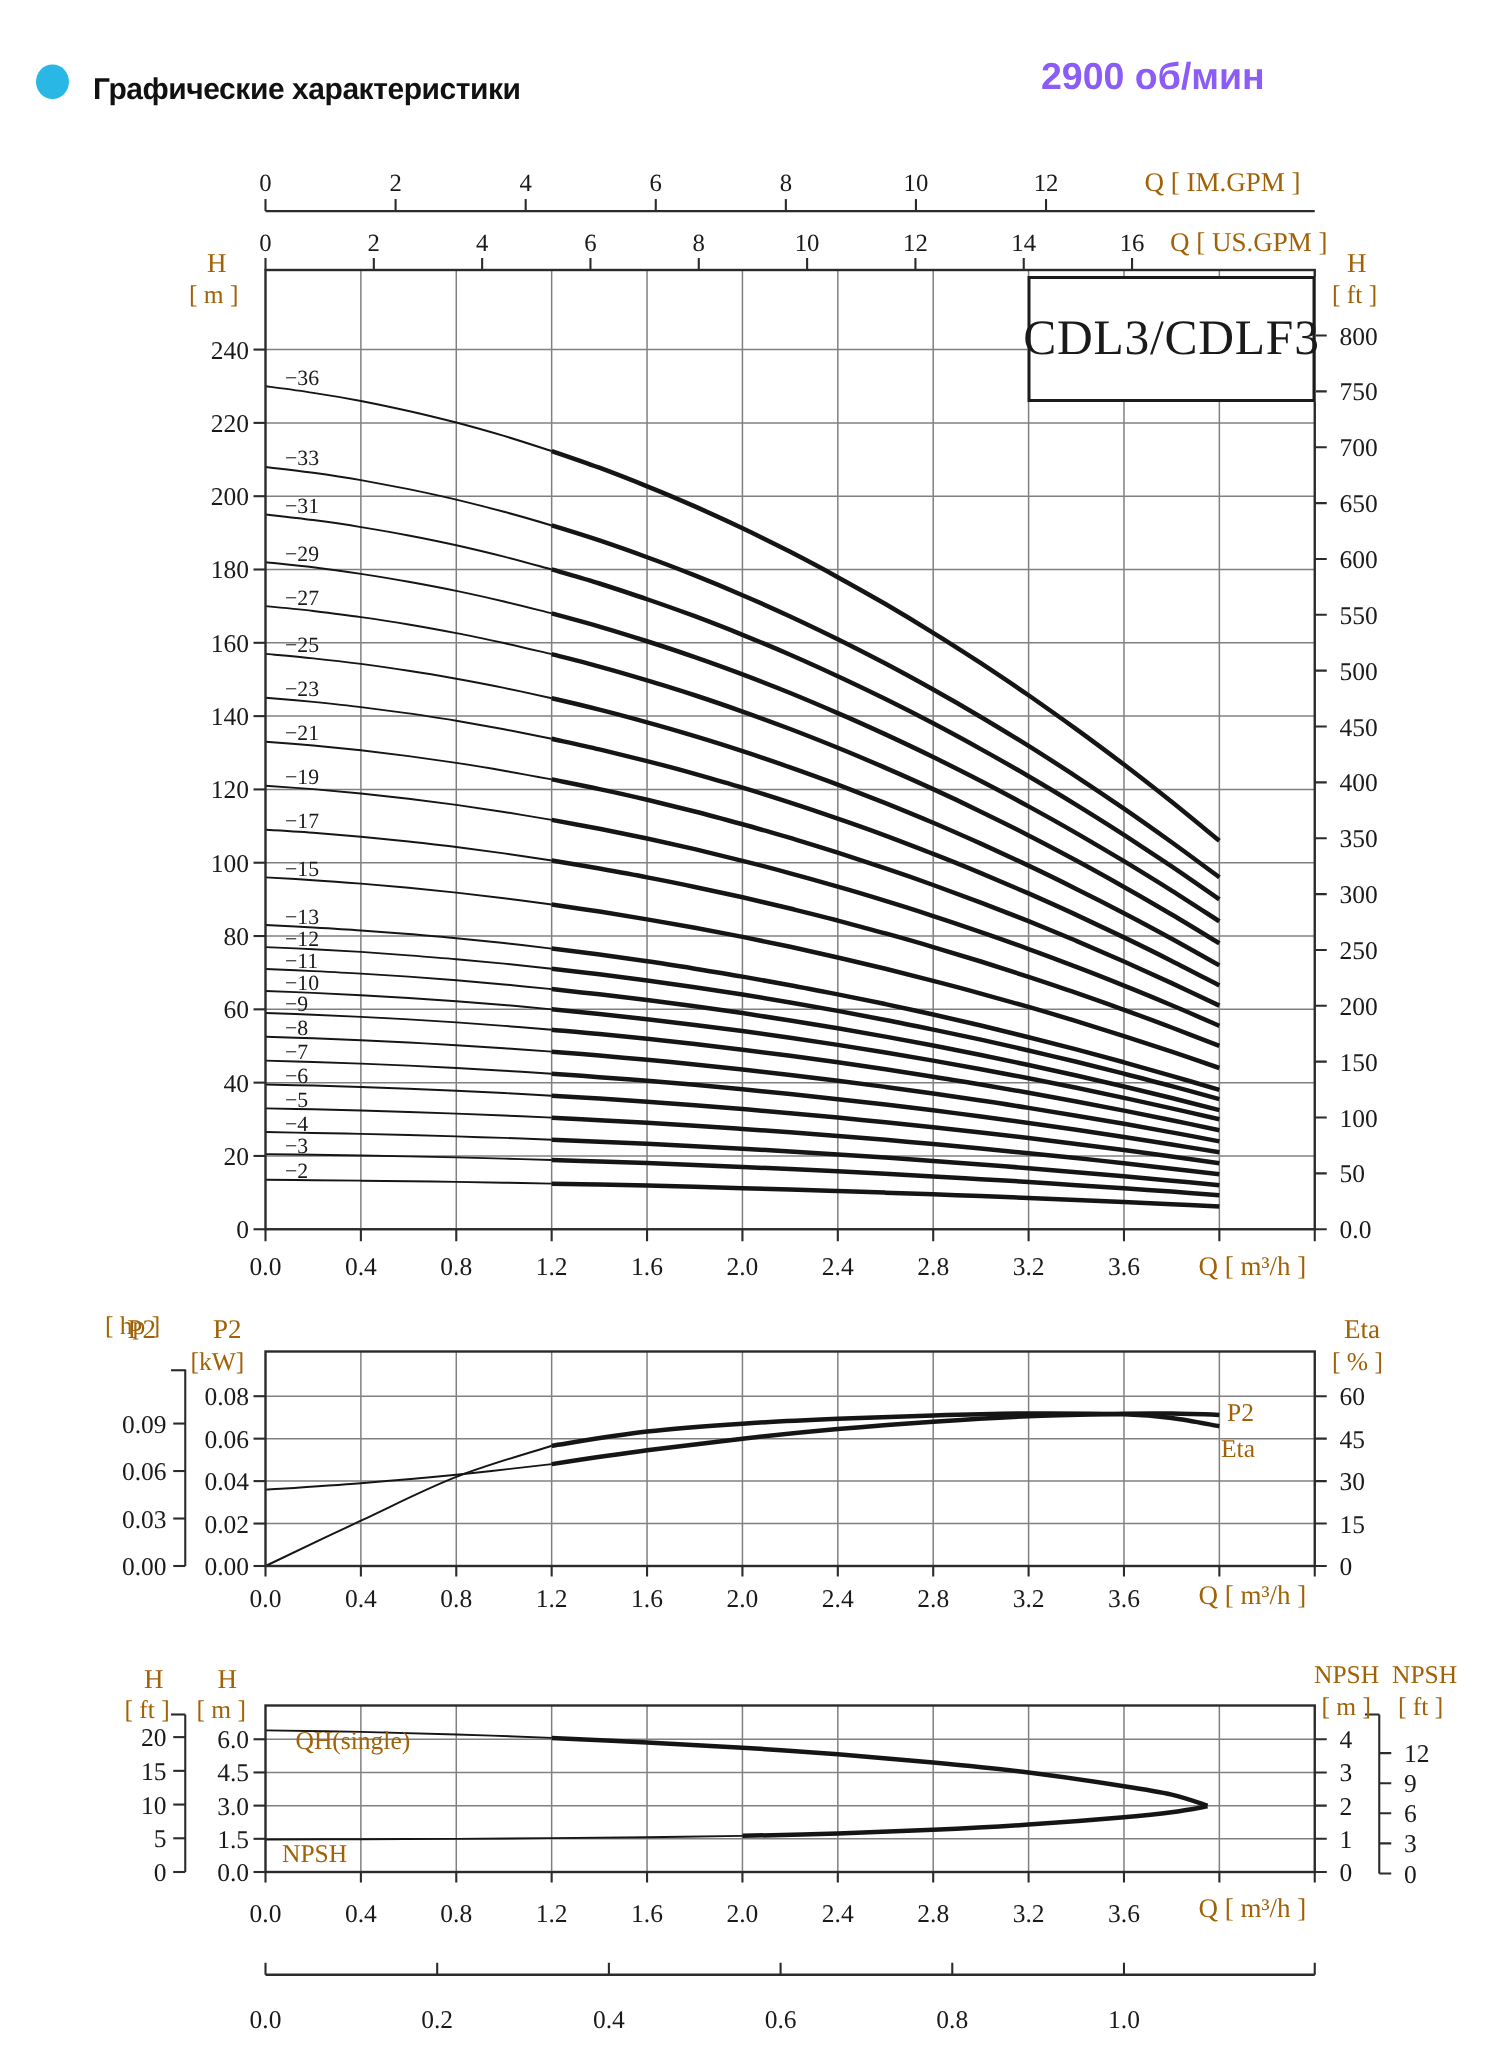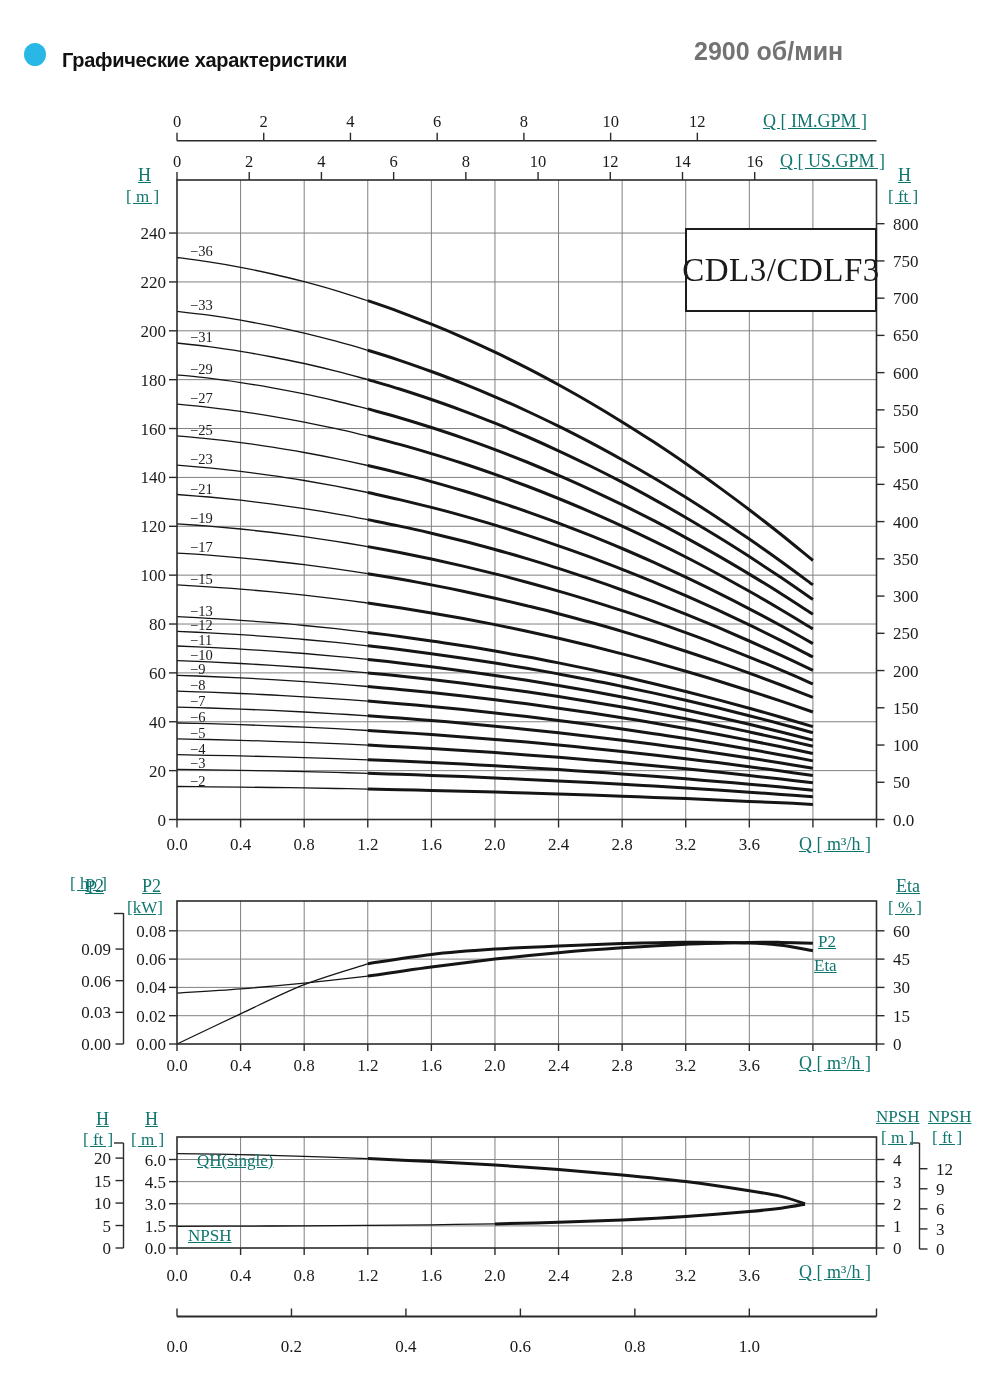--- a/index.html
+++ b/index.html
@@ -1,25 +1,25 @@
 <!DOCTYPE html>
 <html><head>
 <meta charset="utf-8">
 <style>
   html,body{margin:0;padding:0;background:#fff;}
   body{width:993px;height:1375px;position:relative;font-family:"Liberation Serif","DejaVu Serif",serif;}
   svg{position:absolute;left:0;top:0;}
   svg text{font-family:"Liberation Serif","DejaVu Serif",serif;fill:#1a1a1a;}
-  .lbl{position:absolute;font-size:17px;color:#0f766e;white-space:nowrap;line-height:1;text-decoration:underline;}
+  .lbl{position:absolute;font-size:17px;color:#a16207;white-space:nowrap;line-height:1;}
   .lbl.big{font-size:18px;}
   .lbl.small{font-size:17px;}
   .bullet{position:absolute;left:24px;top:43px;width:22px;height:23px;border-radius:50%;background:#29b7e6;}
   .hdr-title{position:absolute;left:62px;top:36px;font-family:"Liberation Sans","DejaVu Sans",sans-serif;font-weight:700;font-size:20px;letter-spacing:-0.3px;color:#111;}
-  .rpm{position:absolute;left:694px;top:37px;font-family:"Liberation Sans","DejaVu Sans",sans-serif;font-weight:700;font-size:25px;color:#737373;}
-  .model{position:absolute;left:685px;top:184px;width:188px;height:80px;background:#fff;border:2px solid #1c1c1c;display:flex;align-items:center;justify-content:center;font-size:33px;color:#1a1a1a;letter-spacing:0.5px;margin-top:44px;}
+  .rpm{position:absolute;left:694px;top:37px;font-family:"Liberation Sans","DejaVu Sans",sans-serif;font-weight:700;font-size:25px;color:#8b5cf6;}
+  .model{position:absolute;left:685px;top:184px;width:188px;height:80px;background:#fff;border:2px solid #1c1c1c;display:flex;align-items:center;justify-content:center;font-size:33px;color:#1a1a1a;letter-spacing:0.5px;}
 </style>
 </head>
 <body>
 
 <svg id="chart-svg" width="993" height="1375" viewBox="0 0 993 1375">
     <line x1="177" y1="770.63" x2="876.5" y2="770.63" stroke="#808080" stroke-width="1"></line>
     <line x1="177" y1="721.76" x2="876.5" y2="721.76" stroke="#808080" stroke-width="1"></line>
     <line x1="177" y1="672.89" x2="876.5" y2="672.89" stroke="#808080" stroke-width="1"></line>
     <line x1="177" y1="624.02" x2="876.5" y2="624.02" stroke="#808080" stroke-width="1"></line>
     <line x1="177" y1="575.1500000000001" x2="876.5" y2="575.1500000000001" stroke="#808080" stroke-width="1"></line>

